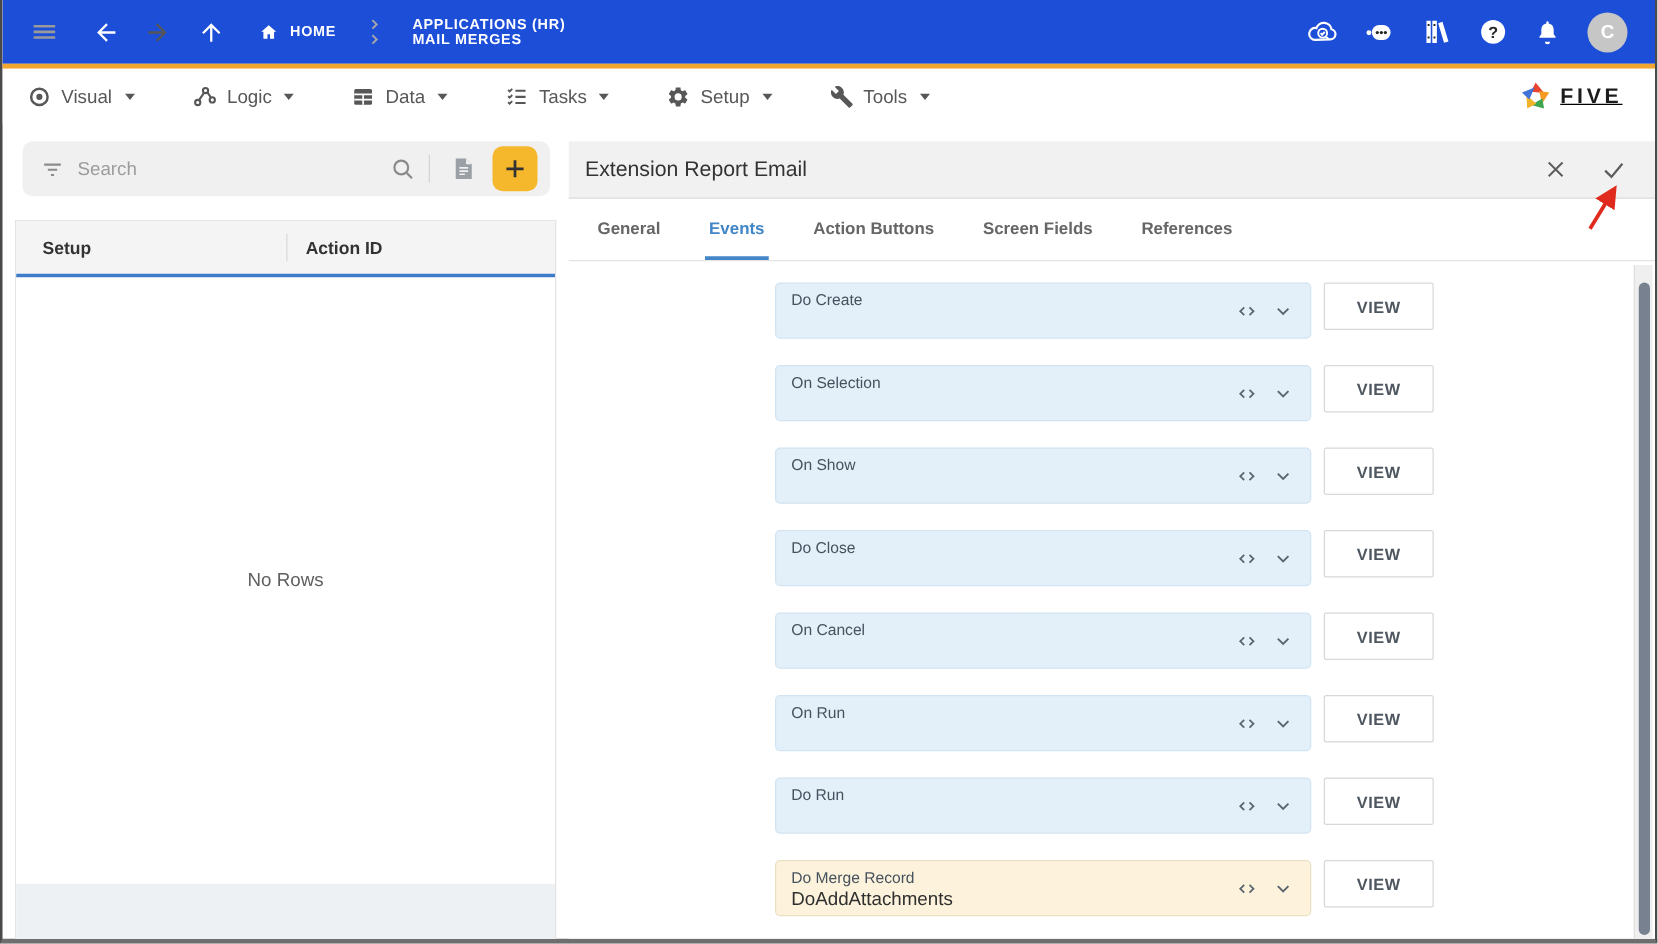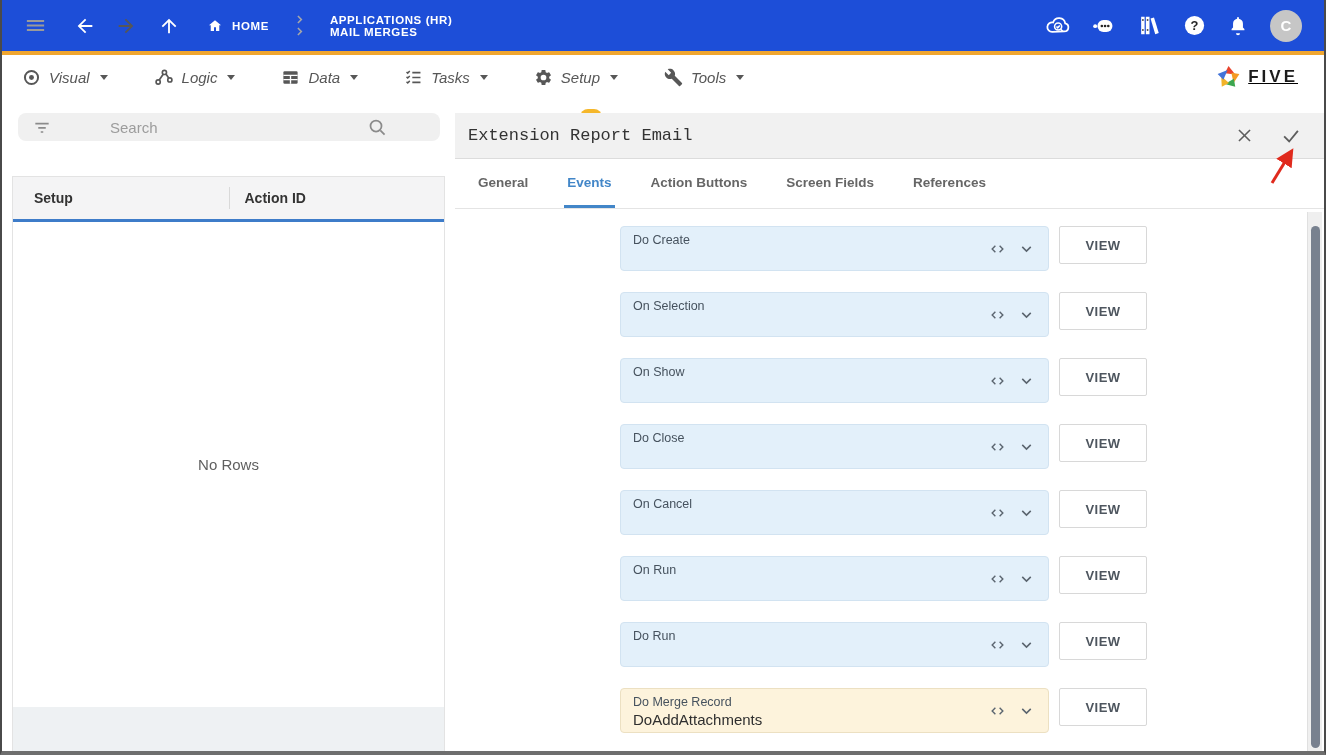--- a/index.html
+++ b/index.html
@@ -24,30 +24,30 @@
   .top-right .ic { color:#fff; }
   .ic-help, .ic-bell { color:#9a9a9a; }
   .avatar { width:32px; height:32px; border-radius:50%; background:#c6c6c6; color:#fff;
             font-size:15px; font-weight:bold; display:flex; align-items:center; justify-content:center; cursor:pointer; }
   .accent-strip { position:absolute; left:0; top:51px; right:0; height:4px; background:#f0a62f; }
 
   
   .menubar { position:absolute; left:0; top:55px; right:0; height:44px; background:#fff;
              display:flex; align-items:center; padding:0 20px; }
   .menu-item { display:flex; align-items:center; gap:8px; color:#575757; font-size:15px;
-               margin-right:46px; cursor:pointer;font-style:italic; }
+               margin-right:46px; cursor:pointer; }
   .menu-item .mi-ic { display:inline-flex; color:#575757; }
   .caret { width:0; height:0; border-left:4.5px solid transparent; border-right:4.5px solid transparent;
            border-top:5px solid #575757; margin-left:2px; }
   .brand { margin-left:auto; display:flex; align-items:center; gap:7px; padding-right:6px;text-decoration:underline; }
   .brand-word { font-size:17px; font-weight:bold; letter-spacing:3px; color:#1c1c1c; }
 
   
-  .searchbar { position:absolute; left:16px; top:113px; width:422px; height:28px; background:#f0f0f0;
-               border-radius:8px; display:flex; align-items:center; padding:0 10px 0 14px;gap:48px; }
+  .searchbar { position:absolute; left:16px; top:113px; width:422px; height:44px; background:#f0f0f0;
+               border-radius:8px; display:flex; align-items:center; padding:0 10px 0 14px; }
   .filter-ic { color:#8b8b8b; display:inline-flex; cursor:pointer; }
   .search-input { flex:1; border:none; outline:none; background:transparent; font-size:15px;
                   color:#444; padding:0 10px; font-family:"Liberation Sans",sans-serif; }
   .search-input::placeholder { color:#9c9c9c; }
   .search-ic { color:#8b8b8b; display:inline-flex; cursor:pointer; margin-right:10px; }
   .vdiv { width:1px; height:22px; background:#d4d4d4; margin-right:10px; }
   .doc-btn { width:34px; height:34px; border:none; background:transparent; display:flex; align-items:center;
              justify-content:center; color:#9aa0a6; cursor:pointer; margin-right:6px; }
   .add-btn { width:36px; height:36px; border:none; border-radius:8px; background:#f5b72b; color:#333;
              display:flex; align-items:center; justify-content:center; cursor:pointer; }
@@ -59,21 +59,21 @@
   .gh-col.c1 { width:50%; padding-left:21px; }
   .gh-col.c2 { width:50%; padding-left:15px; border-left:1px solid #d9d9d9; height:22px; display:flex; align-items:center; }
   .grid-blue { height:3px; background:#3e7cc9; }
   .grid-body { flex:1; display:flex; align-items:center; justify-content:center; background:#fff; }
   .no-rows { font-size:15px; color:#5f5f5f; }
   .grid-foot { height:44px; background:#eef1f3; }
 
   
   .panel { position:absolute; left:453px; top:113px; right:0; bottom:0; background:#fff; }
   .panel-head { height:46px; background:#f1f1f1; border-bottom:1px solid #dcdcdc; display:flex;
-                align-items:center; padding:0 22px 0 13px;font-family:Liberation Mono, monospace; }
+                align-items:center; padding:0 22px 0 13px; }
   .panel-title { font-size:17px; font-weight:500; color:#333; }
   .ph-icons { margin-left:auto; display:flex; align-items:center; gap:26px; }
   .ph-ic { display:inline-flex; cursor:pointer; color:#5d5d5d; }
   .tabs { height:50px; display:flex; align-items:stretch; padding-left:20px; border-bottom:1px solid #e4e4e4; }
   .tab { display:flex; align-items:center; margin-right:33px; font-size:13.5px; font-weight:bold;
          color:#666; cursor:pointer; border-bottom:3px solid transparent; padding:16px 3px;text-align:center; }
   .tab.active { color:#4286c8; border-bottom-color:#4286c8; }
 
   .events-area { position:absolute; left:0; top:97px; right:22px; bottom:0; overflow:hidden; padding-top:16px; }
   .event-row { display:flex; align-items:flex-start; padding-left:165px; margin-bottom:21px; }

